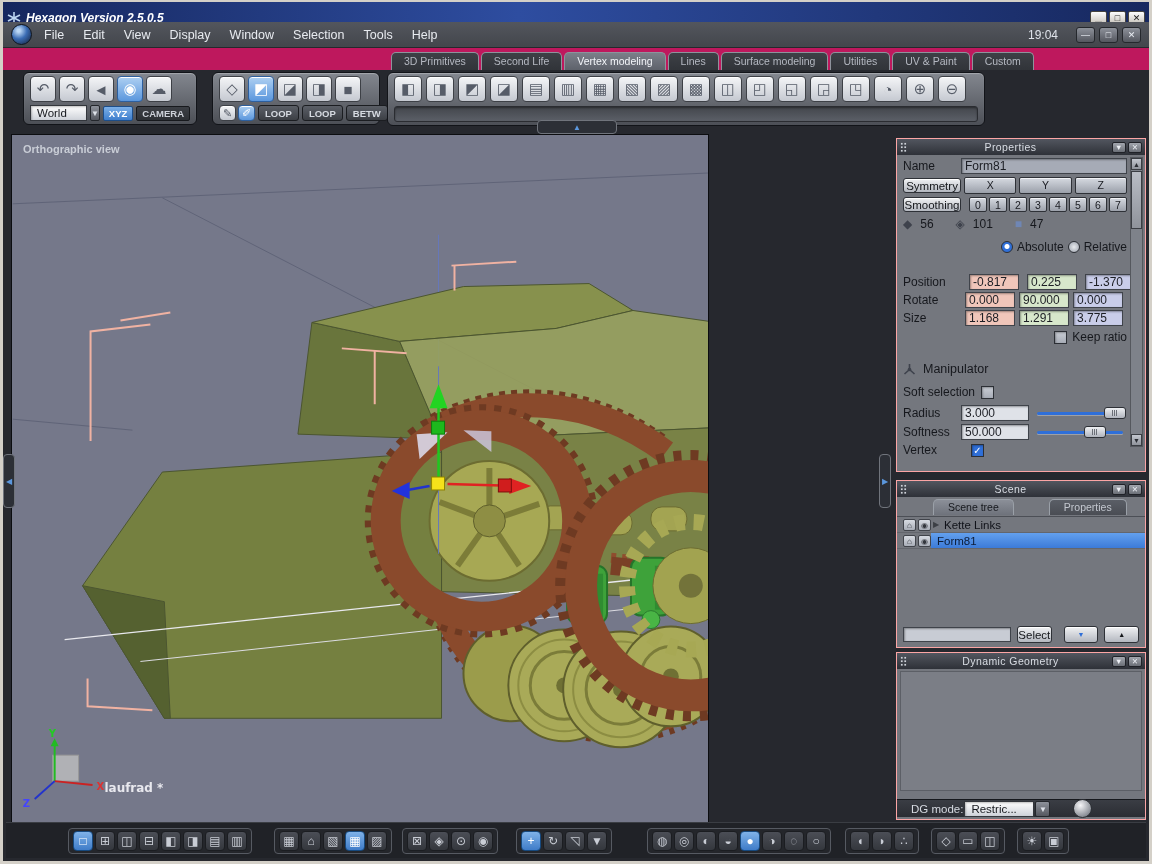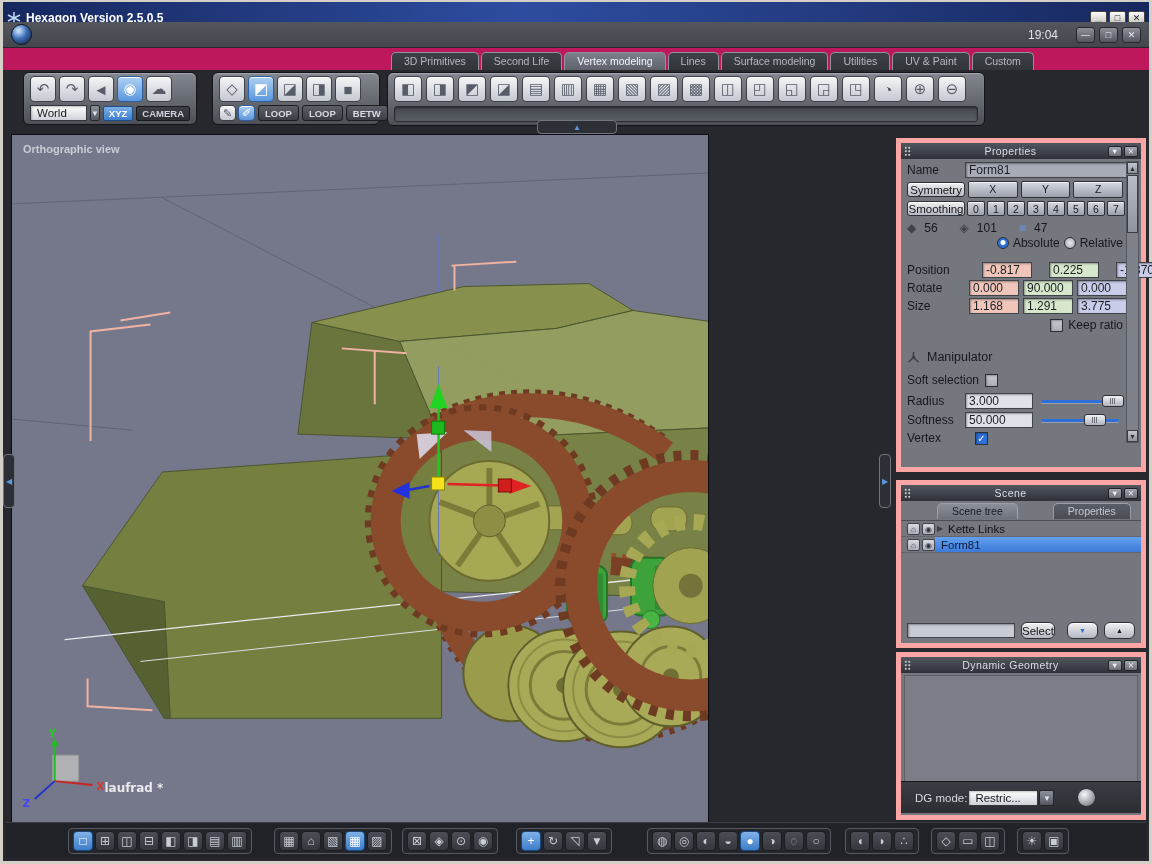--- a/index.html
+++ b/index.html
@@ -2,21 +2,21 @@
 <html><head>
 <meta charset="utf-8">
 <style>
   html,body{margin:0;padding:0;background:#101114;}
   body{width:1152px;height:864px;position:relative;overflow:hidden;
        font-family:"Liberation Sans","DejaVu Sans",sans-serif;-webkit-font-smoothing:antialiased;}
   .window{position:absolute;inset:0;border:3px solid #d4d0c8;border-top-width:2px;background:#26282e;box-sizing:border-box;}
   
   .titlebar{position:absolute;left:0;right:0;top:0;height:19px;
     background:linear-gradient(90deg,#16275e 0%,#2e4da0 45%,#17285f 100%);
-    display:flex;align-items:center;color:#fff;font-size:12px;font-weight:bold;padding:16px 4px;box-sizing:border-box;}
+    display:flex;align-items:center;color:#fff;font-size:12px;font-weight:bold;padding:16px 4px;box-sizing:border-box;font-style:italic;}
   .titlebar .appicon{width:14px;height:14px;margin-right:5px;flex:0 0 auto;}
   .tb-spacer{flex:1;}
   .winbtn{width:17px;height:14px;margin-left:2px;background:linear-gradient(#fdfdfd,#c6c2ba);
     border:1px solid #46443f;border-radius:2px;font-size:9px;line-height:12px;text-align:center;color:#1c1c1c;font-weight:bold;box-sizing:border-box;}
   
   .menubar{position:absolute;left:0;right:0;top:20px;height:26px;background:linear-gradient(#53565d,#43464c);
     border-bottom:1px solid #26282d;display:flex;align-items:center;padding:0 8px;box-sizing:border-box;}
   .logo{width:19px;height:19px;border-radius:50%;background:radial-gradient(circle at 35% 30%,#bcd8f5 8%,#3a6cb4 45%,#16233f 95%);
     border:1px solid #0e1520;margin-right:12px;}
   .menuitems{display:flex;gap:19px;}
@@ -52,21 +52,21 @@
   .recess{height:14px;margin-top:4px;background:linear-gradient(#43464c,#5b5f67);border:1px solid #2a2c31;border-radius:3px;
     box-shadow:inset 0 1px 2px rgba(0,0,0,.4);}
   
   .main{position:absolute;left:3px;right:3px;top:124px;bottom:38px;background:#26282e;}
   .viewport{position:absolute;left:5px;top:8px;width:698px;height:690px;background:#75788a;border:1px solid #0c0d10;box-sizing:border-box;overflow:hidden;font-weight:bold;}
   .vp-label{position:absolute;left:11px;top:8px;color:#c9cdd6;font-size:11px;z-index:5;}
   .viewport svg{position:absolute;inset:0;}
   .edge-handle{position:absolute;background:#2c2f36;border:1px solid #70747c;border-radius:4px;display:flex;align-items:center;justify-content:center;color:#5b97dd;z-index:9;}
   
   .rightcol{position:absolute;left:890px;top:12px;width:250px;bottom:6px;}
-  .panel{position:absolute;left:0;width:250px;background:#74777e;border:5px solid #fca5a5;box-sizing:border-box;}
+  .panel{position:absolute;left:0;width:250px;background:#74777e;border:1px solid #fca5a5;box-sizing:border-box;}
   .phead{position:absolute;left:0;right:0;top:0;height:16px;background:linear-gradient(#52565f,#2e3138);
     display:flex;align-items:center;color:#d9dde4;font-size:10.5px;letter-spacing:.4px;padding:0 3px;box-sizing:border-box;}
   .phead .grip{width:7px;height:11px;margin-right:4px;background-image:radial-gradient(#cfd3da 1px,transparent 1.2px);background-size:3.5px 3.5px;}
   .phead .ptitle{flex:1;text-align:center;}
   .hbtn{width:14px;height:11px;margin-left:2px;background:linear-gradient(#a2a6ae,#6b6f77);border:1px solid #202228;border-radius:2px;
     color:#edf0f5;font-size:7.5px;line-height:10px;text-align:center;box-sizing:border-box;}
   .pbody{position:absolute;left:0;right:0;top:16px;bottom:0;}
   .prow{display:flex;align-items:center;padding:0 18px 0 6px;}
   .plabel{width:58px;font-size:12px;color:#16181d;flex:0 0 auto;}
   .field{height:16px;border:1px solid #3f434a;box-shadow:inset 1px 1px 2px rgba(0,0,0,.35);font-size:12px;color:#1c1e24;
@@ -101,25 +101,25 @@
   .streearea{position:absolute;left:0;right:0;top:19px;bottom:26px;border-top:1px solid #4c4f56;}
   .trow{display:flex;align-items:center;height:15px;border-bottom:1px solid #63666d;font-size:11.5px;color:#101219;}
   .trow .gut{width:34px;display:flex;justify-content:flex-end;gap:2px;flex:0 0 auto;}
   .ticon{width:13px;height:12px;background:linear-gradient(#d7dbe2,#a9aeb8);border:1px solid #41444b;border-radius:2px;
     font-size:8px;line-height:11px;text-align:center;color:#33363d;box-sizing:border-box;}
   .texp{width:10px;font-size:8px;color:#3c3f45;text-align:center;}
   .tlabel{padding-left:3px;}
   .trow.selected .sel{background:linear-gradient(#63a0ee,#3c7bd8);flex:1;height:100%;display:flex;align-items:center;padding-left:6px;color:#0c1c38;}
   .sfoot{position:absolute;left:0;right:0;bottom:0;height:26px;display:flex;align-items:center;gap:6px;padding:0 6px;box-sizing:border-box;}
   .sfoot input{width:108px;height:15px;}
-  .sfoot .bevel{width:64px;height:17px;line-height:16px;border-radius:6px;}
+  .sfoot .bevel{width:64px;height:17px;line-height:16px;}
   .mini-arrow{width:17px;height:15px;font-size:7px;line-height:14px;}
   
   .dgbody{position:absolute;left:3px;right:3px;top:18px;bottom:28px;background:#7b7e86;border:1px solid #5c5f66;}
-  .dgfoot{position:absolute;left:0;right:0;bottom:2px;height:32px;display:flex;align-items:center;gap:1px;padding:0 14px;box-sizing:border-box;
+  .dgfoot{position:absolute;left:0;right:0;bottom:2px;height:18px;display:flex;align-items:center;gap:1px;padding:0 14px;box-sizing:border-box;
     background:linear-gradient(#3a3d44,#2b2d33);border-top:1px solid #17191d;}
   .dgfoot .dlabel{color:#d6dae1;font-size:11.5px;}
   .sphere-btn{width:17px;height:17px;border-radius:50%;background:radial-gradient(circle at 38% 32%,#f6f6f8,#8d9199 70%,#5a5d64);border:1px solid #2e3136;margin-left:22px;}
   
   .bottombar{position:absolute;left:3px;right:3px;bottom:3px;height:35px;background:#202227;border-top:1px solid #3a3d43;
     display:flex;align-items:center;}
   .bgroup{display:flex;gap:2px;border:1px solid #565a62;border-radius:4px;padding:2px 4px;background:rgba(255,255,255,.02);}
   .bgroup .ibtn{width:20px;height:20px;font-size:12px;background:linear-gradient(#4b4e56,#34373d);border:1px solid #1b1d21;color:#c9cdd5;box-shadow:none;}
   .bgroup .ibtn.active{background:linear-gradient(#7fb2e8,#3f7cc8);border-color:#16497e;color:#fff;}
 </style>
@@ -138,20 +138,30 @@
     </svg>
     <span>Hexagon Version 2.5.0.5</span>
     <span class="tb-spacer"></span>
     <span class="winbtn">▁</span>
     <span class="winbtn">□</span>
     <span class="winbtn">✕</span>
   </div>
 
   <div class="menubar">
     <span class="logo"></span>
+    <span class="menuitems">
+        <span>File</span>
+        <span>Edit</span>
+        <span>View</span>
+        <span>Display</span>
+        <span>Window</span>
+        <span>Selection</span>
+        <span>Tools</span>
+        <span>Help</span>
+      </span>
     <span class="menu-time">19:04</span>
     <span class="mbtn">—</span>
     <span class="mbtn">□</span>
     <span class="mbtn">✕</span>
   </div>
 
   <div class="tabsrow">
     <div class="tabs">
         <span>3D Primitives</span>
         <span>Second Life</span>
@@ -392,27 +402,27 @@
               </span>
           </div>
           <div class="prow" style="margin-top:5px;gap:8px;font-size:12px;color:#16181d;">
             <span style="font-size:12px;color:#3e424c;">◆</span>
             <span>56</span>
             <span style="font-size:12px;color:#3e424c;margin-left:14px;">◈</span>
             <span>101</span>
             <span style="font-size:12px;color:#6f86b4;margin-left:14px;">■</span>
             <span>47</span>
           </div>
-          <div class="prow" style="margin-top:1px;justify-content:flex-end;gap:4px;font-size:12px;color:#16181d;">
+          <div class="prow" style="margin-top:9px;justify-content:flex-end;gap:4px;font-size:12px;color:#16181d;">
             <span class="radio on"></span>
             <span>Absolute</span>
             <span class="radio"></span>
             <span>Relative</span>
           </div>
-          <div class="prow" style="margin-top:12px;gap:17px;">
+          <div class="prow" style="margin-top:20px;gap:8px;">
             <span class="plabel">Position</span>
             <input class="field" style="width: 50px; background: rgb(240, 198, 186);" value="-0.817">
             <input class="field" style="width: 50px; background: rgb(215, 231, 203);" value="0.225">
             <input class="field" style="width: 50px; background: rgb(201, 205, 233);" value="-1.370">
           </div>
           <div class="prow" style="margin-top:2px;gap:4px;">
             <span class="plabel">Rotate</span>
             <input class="field" style="width: 50px; background: rgb(240, 198, 186);" value="0.000">
             <input class="field" style="width: 50px; background: rgb(215, 231, 203);" value="90.000">
             <input class="field" style="width: 50px; background: rgb(201, 205, 233);" value="0.000">

